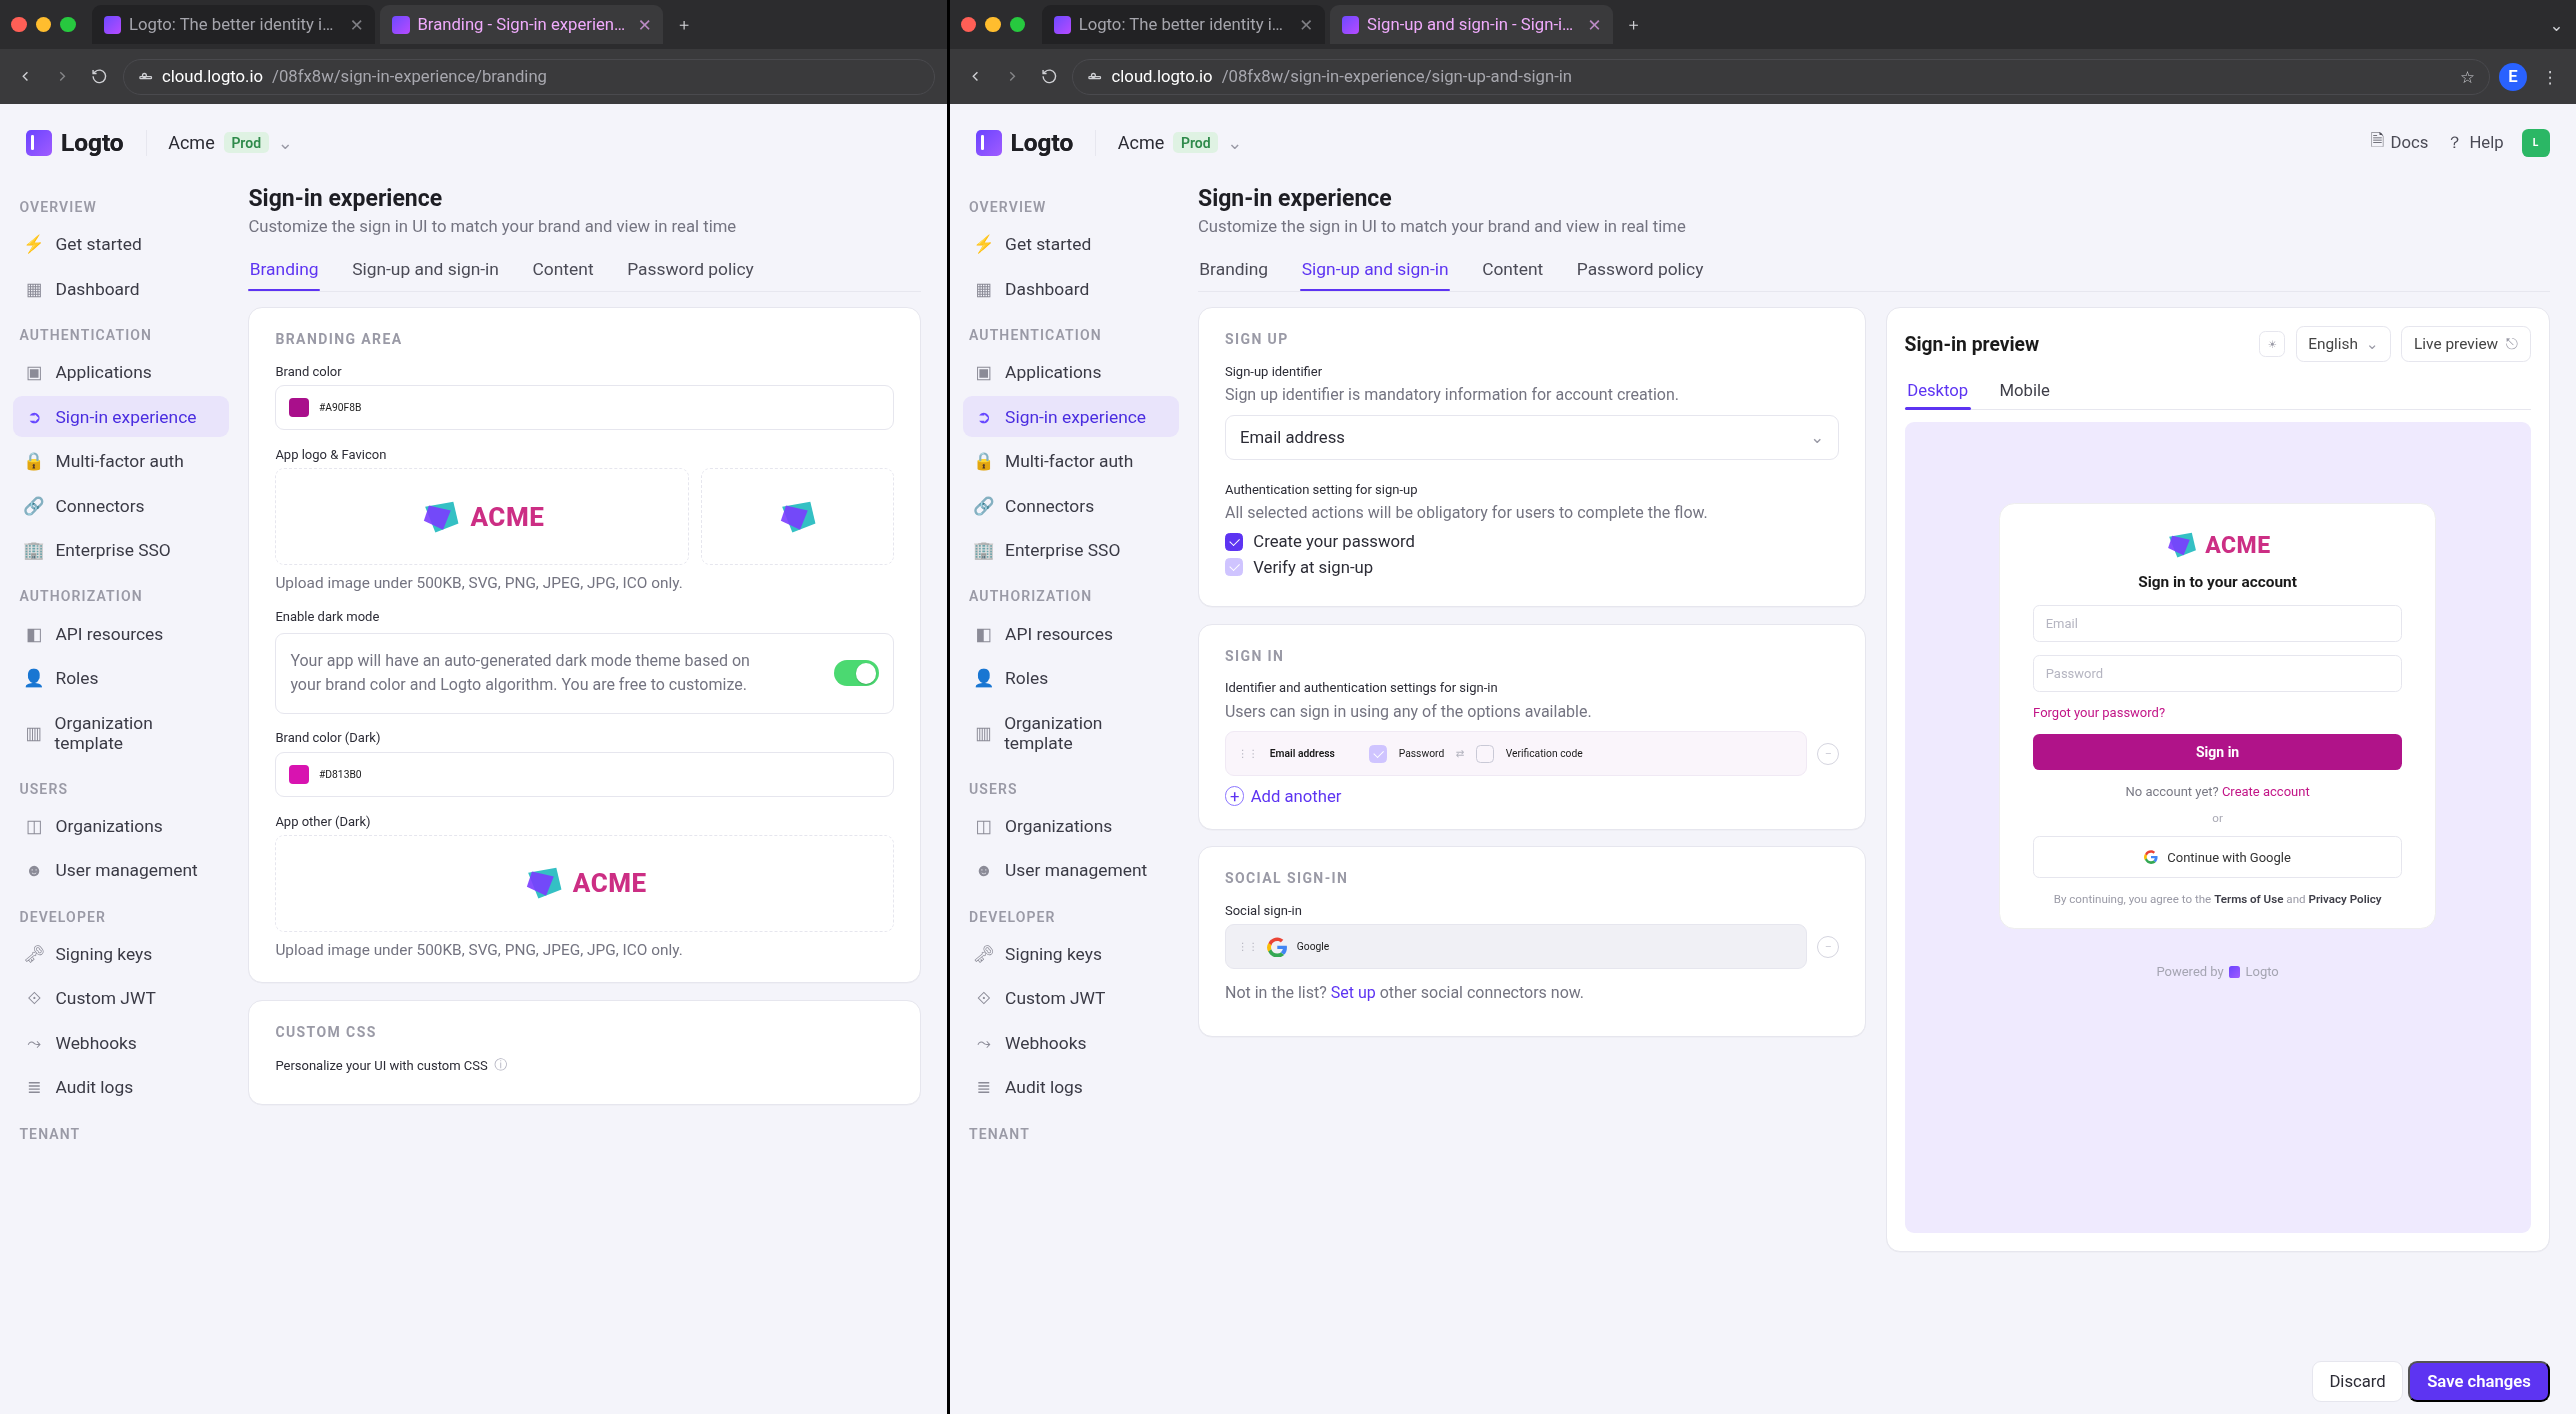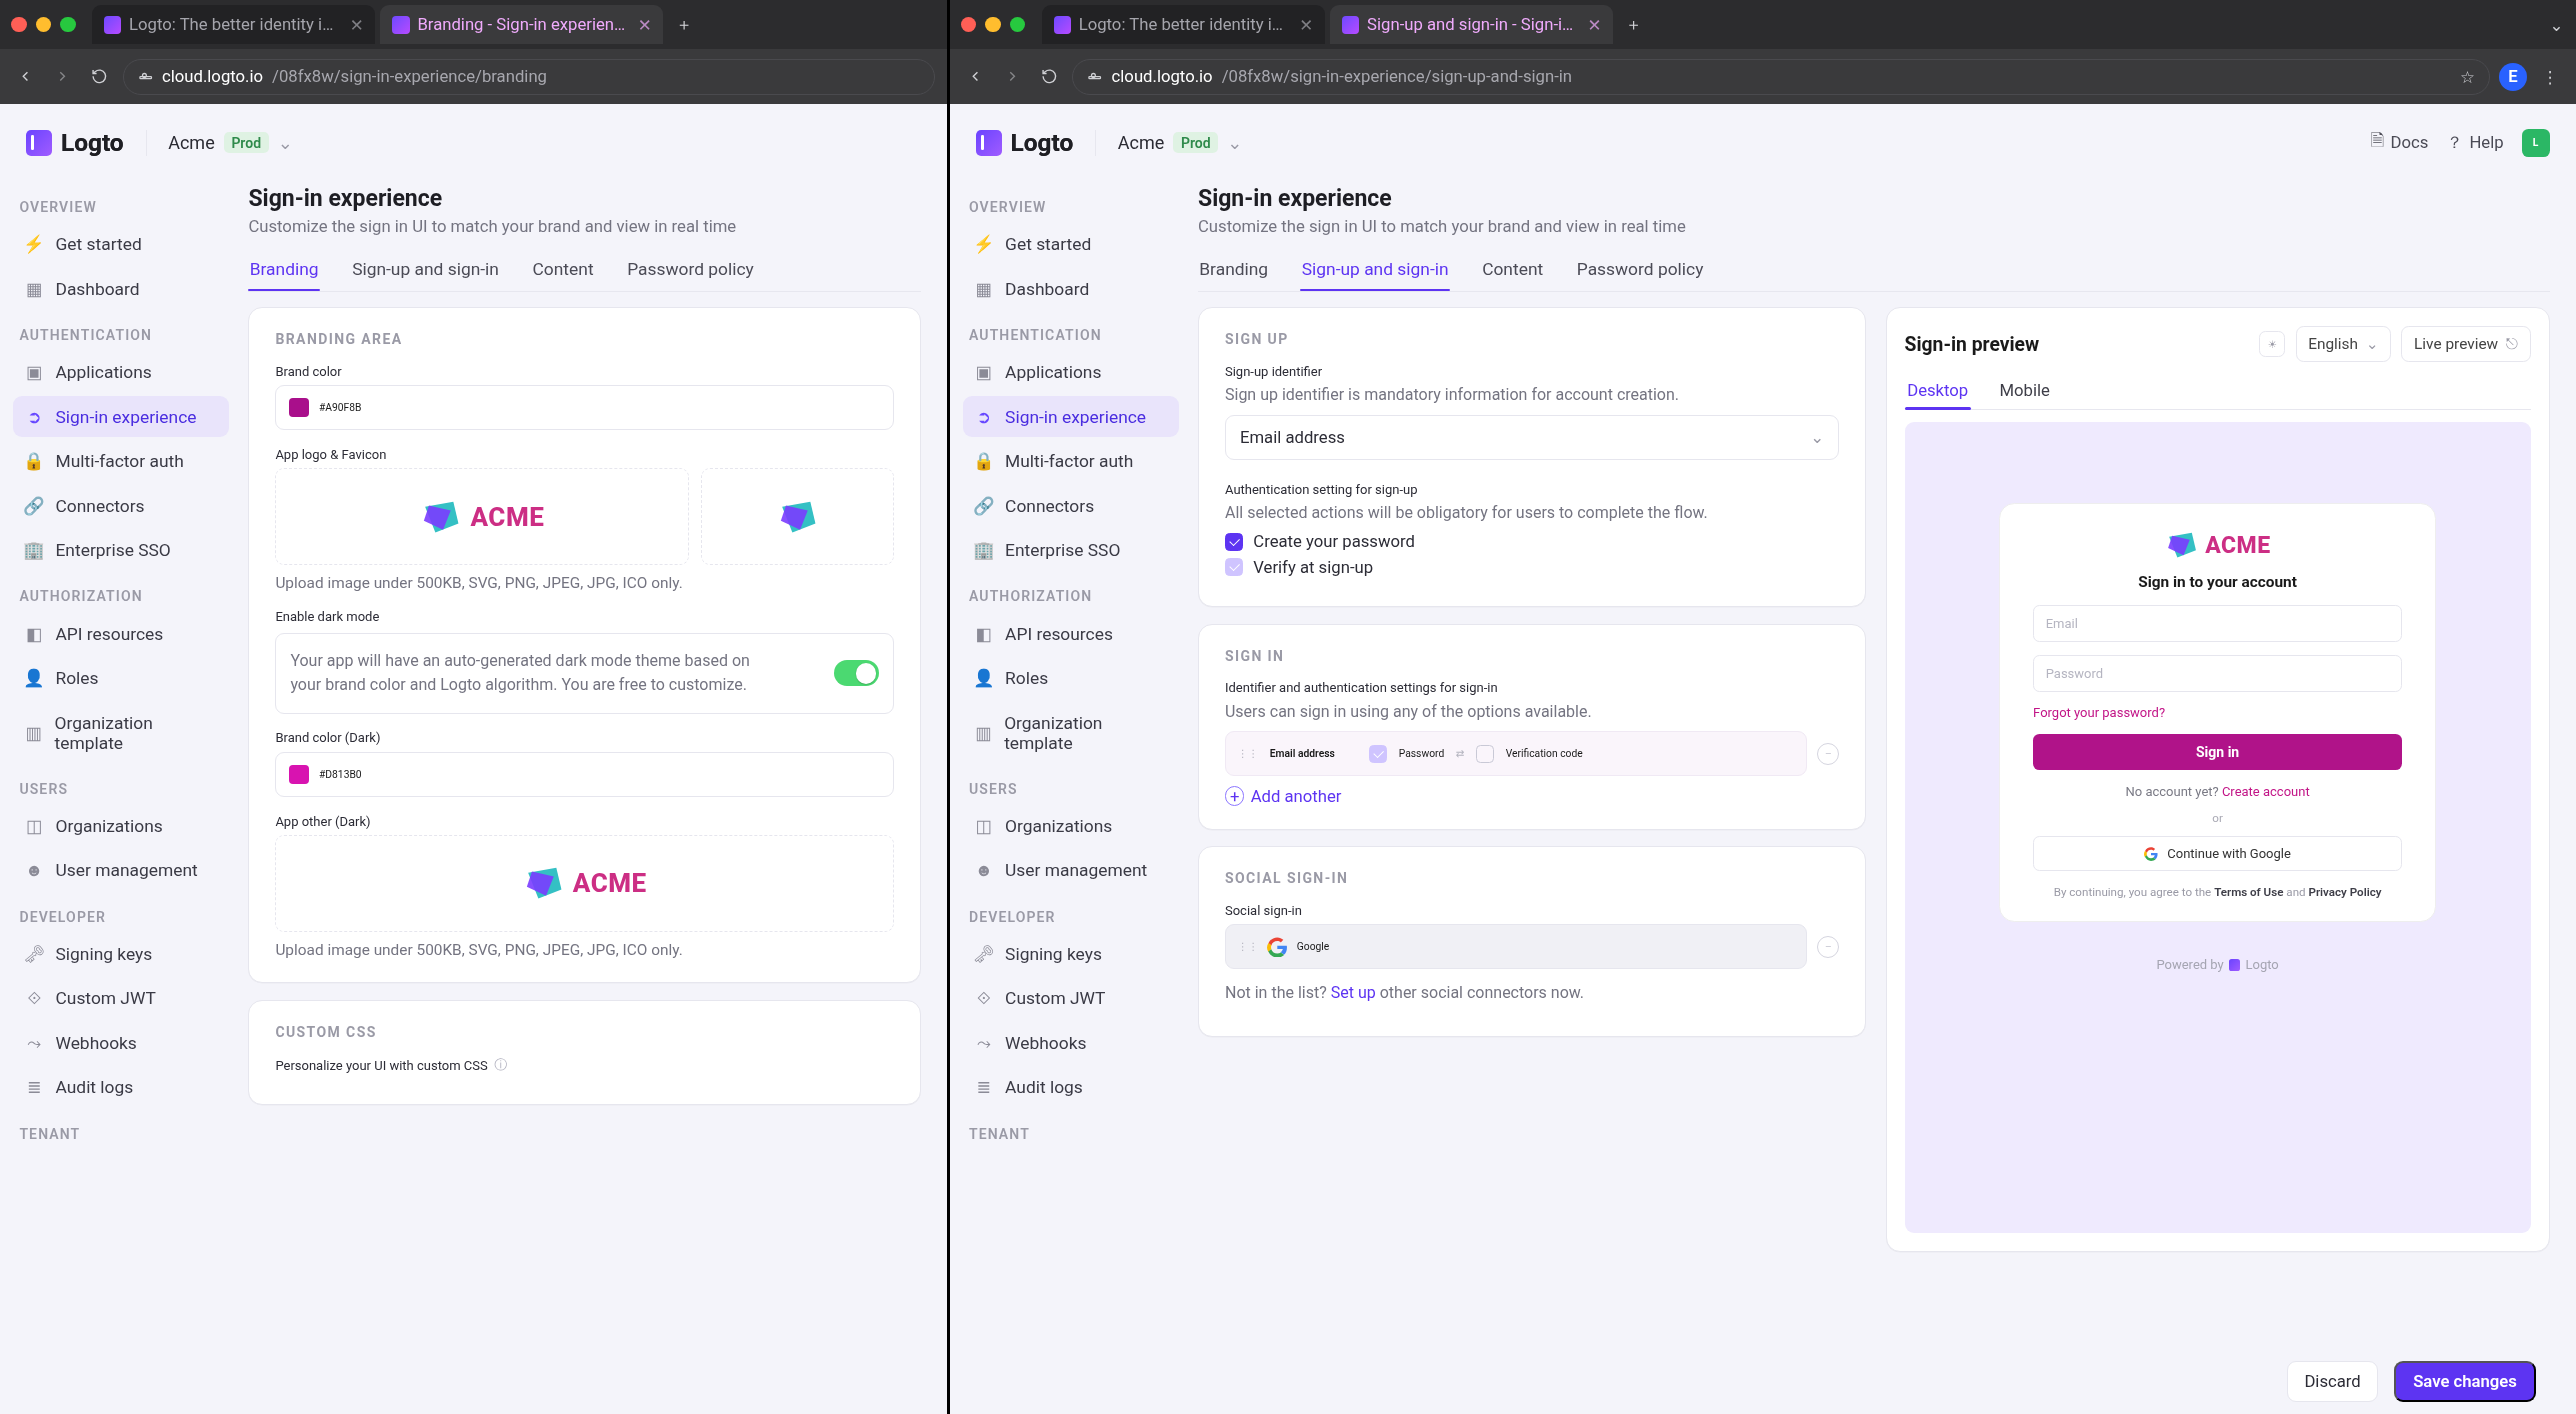--- a/index.html
+++ b/index.html
@@ -132,27 +132,27 @@
   .phone{width:437px;background:#fff;border-radius:15.4px;border:0.6px solid #eee;padding:26px 33px 22px;display:flex;flex-direction:column;align-items:center}
   .acme-sm{display:flex;align-items:center;gap:7.7px}
   .acme-sm .acme-word{font-size:23px}
   .signin-title{font-size:15.4px;font-weight:700;margin:13px 2px 14px}
   .fld{width:100%;height:37px;border:0.6px solid var(--border);border-radius:6.4px;display:flex;align-items:center;padding:0 11.6px;color:#b5b5c1;font-size:13px;margin-bottom:13px}
   .forgot{align-self:flex-start;color:#c21587;font-size:13px;margin:0 0 14px}
   .primary{width:100%;height:36px;border-radius:6.4px;background:#b01389;color:#fff;font-weight:700;font-size:14px;display:flex;align-items:center;justify-content:center}
   .sub{font-size:13px;color:#7a7a85;margin-top:14px}
   .sub .link{color:#c21587}
   .or{font-size:11.6px;color:#a9a9b4;margin:11.6px 0}
-  .gbtn{width:100%;height:35px;border:0.6px solid var(--border);border-radius:6.4px;display:flex;align-items:center;justify-content:center;gap:9px;font-size:13px;color:#333}
+  .gbtn{width:100%;height:42px;border:0.6px solid var(--border);border-radius:6.4px;display:flex;align-items:center;justify-content:center;gap:9px;font-size:13px;color:#333}
   .legal{font-size:11.6px;color:#9a9aa6;margin-top:14px}
   .legal b{color:#3e3e48;font-weight:600}
   .powered{margin-top:35px;color:#a5a5b2;font-size:13px;display:flex;align-items:center;gap:5.1px}
   .powered .m{width:11.6px;height:11.6px;border-radius:2.6px;background:linear-gradient(135deg,#6a43ff,#a05cff)}
   
-  .savebar{position:absolute;right:40px;bottom:-87px;display:flex;gap:16px}
+  .savebar{position:absolute;right:26px;bottom:-87px;display:flex;gap:5px}
   .savebar.visible{bottom:11.6px}
   .btn{height:41px;padding:0 16.7px;border-radius:9px;display:flex;align-items:center;font-size:16.7px}
   .btn.outline{background:#fff;border:0.6px solid var(--border);color:#2c2c36}
   .btn.primary{background:#5d34f2;color:#fff;font-weight:600}
   
   svg{display:block}
 </style>
 </head>
 <body>
 

